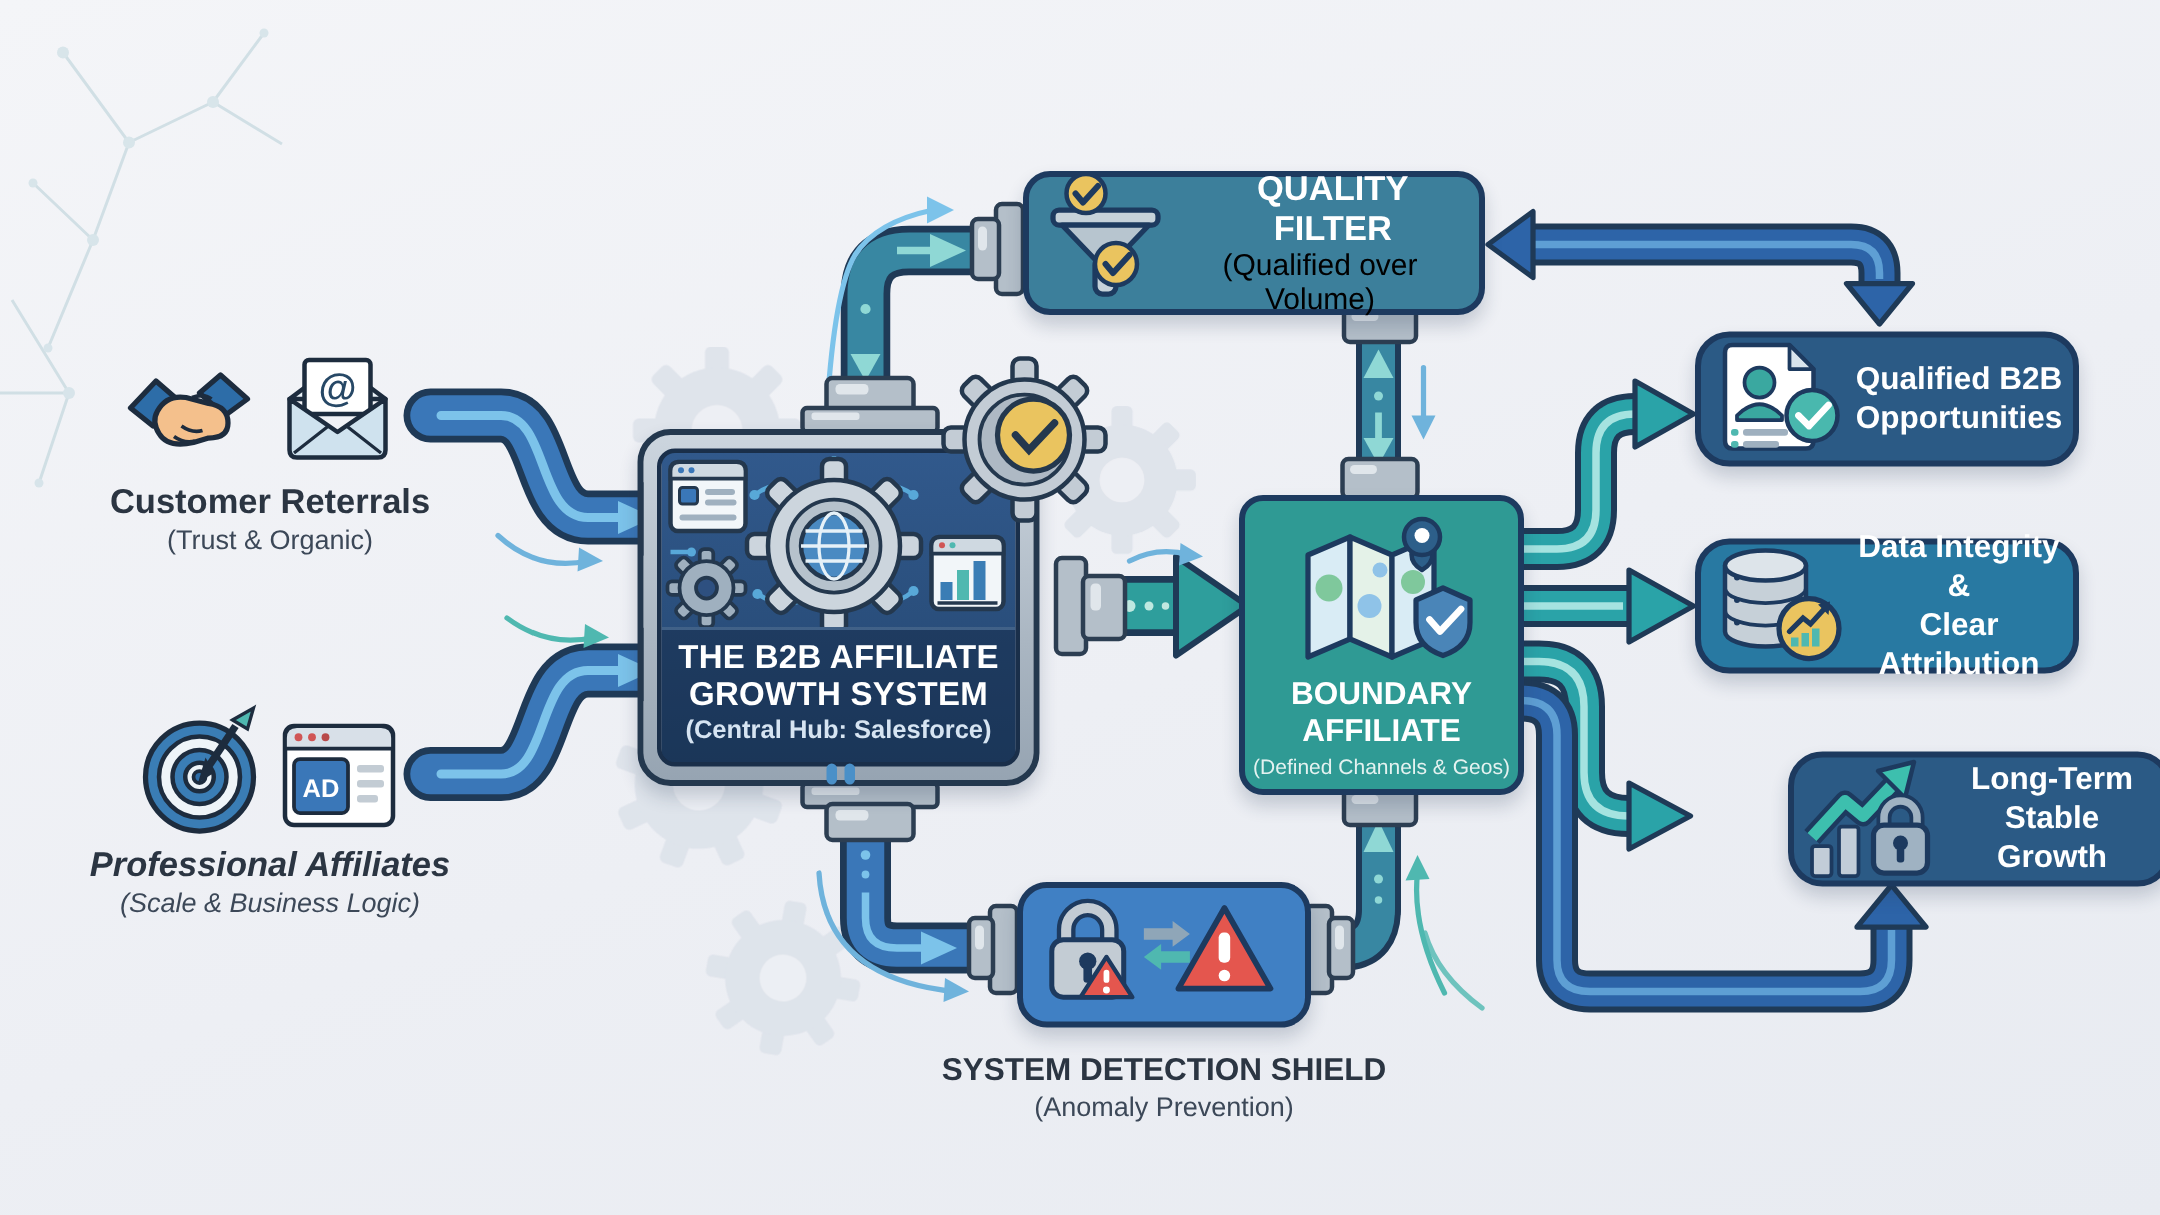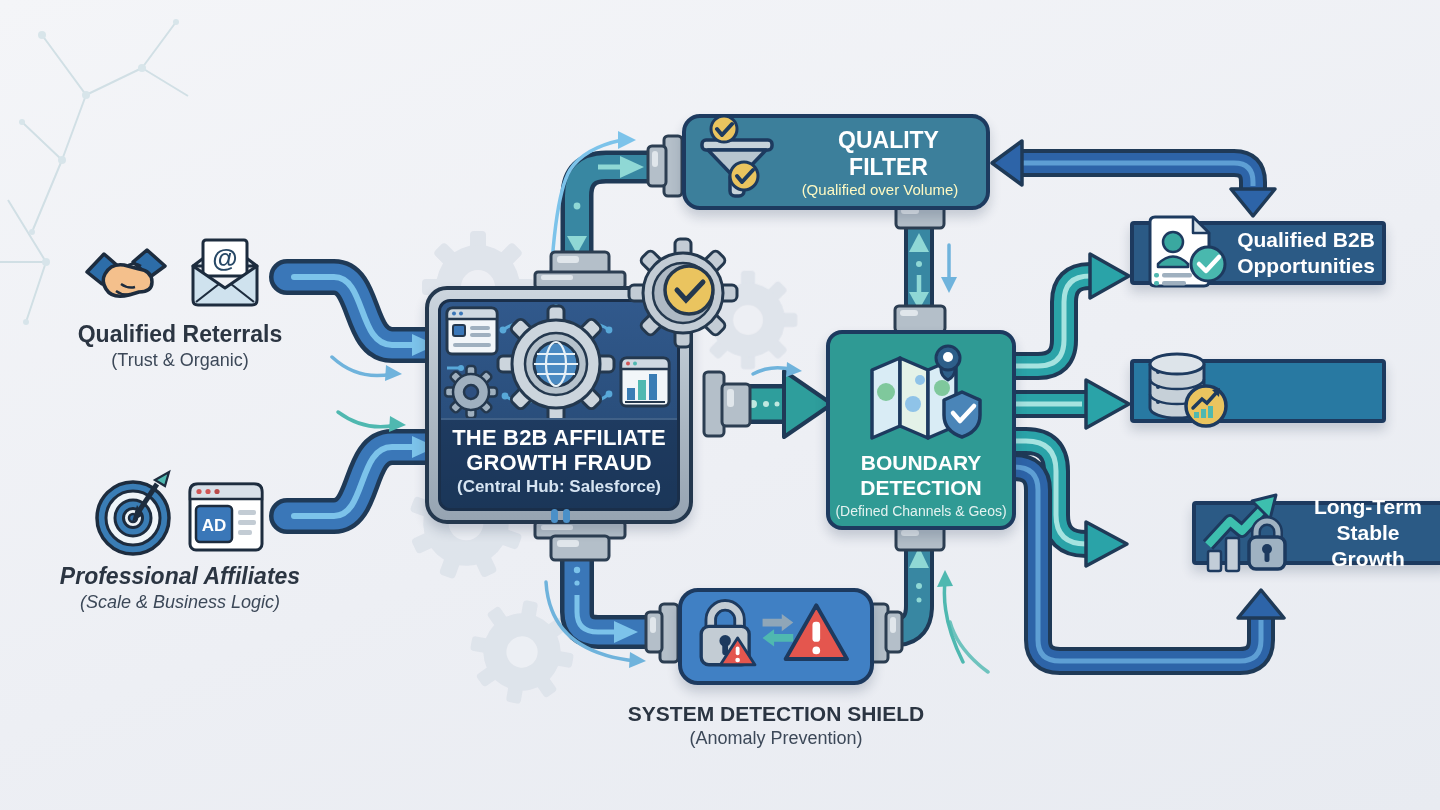--- a/index.html
+++ b/index.html
@@ -21,27 +21,27 @@
   .hub-iconzone{height:116px;position:relative;}
   .hub-text{flex:1;background:rgba(12,28,52,.38);border-top:2px solid rgba(130,170,210,.35);
        text-align:center;color:#fff;padding-top:5px;}
   .hub-title{font-size:22px;font-weight:bold;line-height:25px;letter-spacing:.2px;}
   .hub-sub{font-size:17px;color:#d6e4f2;margin-top:2px;font-weight:bold;}
   
   .pbox{border:4px solid #1d3a5f;color:#fff;display:flex;align-items:center;}
   .qf{left:682px;top:114px;width:308px;height:96px;border-radius:18px;background:#3c7f9b;padding:0 8px;}
   .qf-text{flex:1;text-align:center;}
   .qf-title{font-size:23px;font-weight:bold;margin-left:17px;}
-  .qf-sub{font-size:15px;color:#fef9c3;}
+  .qf-sub{font-size:20px;color:#000000;}
   .bc{left:826px;top:330px;width:190px;height:200px;border-radius:16px;background:#2f9a94;
       flex-direction:column;justify-content:flex-start;padding-top:10px;}
   .bc-title{font-size:21px;font-weight:bold;line-height:25px;text-align:center;margin-top:2px;}
   .bc-sub{font-size:14px;color:#e4f2f0;margin-top:3px;}
   .fraud{left:678px;top:588px;width:196px;height:97px;border-radius:20px;background:#4080c4;}
-  .obox{width:256px;height:64px;border-radius:4px;padding:0 6px;}
+  .obox{width:256px;height:90px;border-radius:23px;padding:0 6px;}
   .o1{left:1130px;top:221px;background:#2b5a85;}
   .o2{left:1130px;top:359px;background:#2879a2;}
   .o3{left:1192px;top:501px;background:#2b5a85;}
   .o-text{flex:1;text-align:center;font-size:21px;font-weight:bold;line-height:26px;}
   
   .flabel{position:absolute;z-index:2;text-align:center;color:#2b3542;}
   .flabel .t{font-size:23px;font-weight:bold;}
   .flabel .s{font-size:18px;color:#3c4858;margin-top:2px;}
   .lbl-customer{left:30px;top:321px;width:300px;}
   .lbl-professional{left:30px;top:563px;width:300px;font-style:italic;}
@@ -402,21 +402,21 @@
                 <rect x="197" y="78" width="8" height="20" fill="#4fb8b0"></rect>
                 <rect x="208" y="72" width="8" height="26" fill="#3a7db5"></rect>
               </g>
           <path d="M184,100 H224" stroke-width="2.2" fill="none"></path>
         </g>
       </svg>
     </div>
     <div class="hub-text">
       <div class="hub-title">
         <span>THE B2B AFFILIATE</span><br>
-        <span>GROWTH FRAUD</span>
+        <span>GROWTH SYSTEM</span>
       </div>
       <div class="hub-sub">(Central Hub: Salesforce)</div>
     </div>
   </div>
 </div>
 
 <div class="node pbox qf shadow">
   <svg width="88" height="92" viewBox="0 0 88 92">
     <g stroke="#1d3a5f" stroke-linejoin="round">
       <rect x="8" y="24" width="70" height="10" rx="4" fill="#c6d2da" stroke-width="3.5"></rect>
@@ -448,21 +448,21 @@
           </g>
       <path d="M90,34 q-14,-8 0,-26 q14,18 0,26 z" fill="#2d5f8a" stroke-width="3" transform="translate(0,2)"></path>
       <circle cx="90" cy="14" r="12" fill="#2d5f8a" stroke-width="3"></circle>
       <circle cx="90" cy="13" r="5" fill="#ffffff" stroke="none"></circle>
       <path d="M104,48 l18,8 v15 q0,16 -18,22 q-18,-6 -18,-22 v-15 z" fill="#4a85b8" stroke-width="3.5"></path>
       <path d="M95,69 l7,8 l14,-15" fill="none" stroke="#ffffff" stroke-width="4.5" stroke-linecap="round"></path>
     </g>
   </svg>
   <div class="bc-title">
     <span>BOUNDARY</span><br>
-    <span>DETECTION</span>
+    <span>AFFILIATE</span>
   </div>
   <div class="bc-sub">(Defined Channels &amp; Geos)</div>
 </div>
 
 <div class="node pbox fraud shadow">
   <svg width="196" height="97" viewBox="0 0 196 97">
     <g stroke="#1d3a5f" stroke-linejoin="round">
       <path d="M30,40 v-9 a15,15 0 0 1 30,0 v9" fill="none" stroke="#1d3a5f" stroke-width="13"></path>
       <path d="M30,40 v-9 a15,15 0 0 1 30,0 v9" fill="none" stroke="#c3ccd4" stroke-width="7"></path>
       <rect x="20" y="38" width="50" height="40" rx="8" fill="#c3ccd4" stroke-width="3.5"></rect>
@@ -519,20 +519,24 @@
       <circle cx="66" cy="56" r="20" fill="#eac45f" stroke-width="3.5"></circle>
       <g stroke="none">
             <rect x="54" y="62" width="5" height="6" fill="#4fb8b0"></rect>
             <rect x="61" y="59" width="5" height="9" fill="#4fb8b0"></rect>
             <rect x="68" y="56" width="5" height="12" fill="#4fb8b0"></rect>
           </g>
       <path d="M53,58 l9,-9 l5,4 l10,-11" fill="none" stroke="#1d3a5f" stroke-width="3.5" stroke-linecap="round"></path>
       <polygon points="72,40 80,38 79,47" fill="#1d3a5f" stroke="none"></polygon>
     </g>
   </svg>
+  <div class="o-text">
+    <span>Data Integrity &amp;</span><br>
+    <span>Clear Attribution</span>
+  </div>
 </div>
 
 <div class="node pbox obox o3 shadow">
   <svg width="96" height="84" viewBox="0 0 96 84">
     <g stroke="#1d3a5f" stroke-linejoin="round">
       <g stroke="none">
             <rect x="6" y="60" width="13" height="20" rx="2" fill="#c2cdd8"></rect>
             <rect x="24" y="47" width="13" height="33" rx="2" fill="#c2cdd8"></rect>
           </g>
       <rect x="6" y="60" width="13" height="20" rx="2" fill="none" stroke-width="2.5"></rect>
@@ -547,21 +551,21 @@
           <rect x="62.5" y="60" width="5" height="11" rx="2" fill="#1d3a5f" stroke="none"></rect>
     </g>
   </svg>
   <div class="o-text">
     <span>Long-Term</span><br>
     <span>Stable Growth</span>
   </div>
 </div>
 
 <div class="flabel lbl-customer">
-  <div class="t">Qualified Reterrals</div>
+  <div class="t">Customer Reterrals</div>
   <div class="s">(Trust &amp; Organic)</div>
 </div>
 <div class="flabel lbl-professional">
   <div class="t">Professional Affiliates</div>
   <div class="s">(Scale &amp; Business Logic)</div>
 </div>
 <div class="flabel lbl-fraud">
   <div class="t">SYSTEM DETECTION SHIELD</div>
   <div class="s">(Anomaly Prevention)</div>
 </div>

